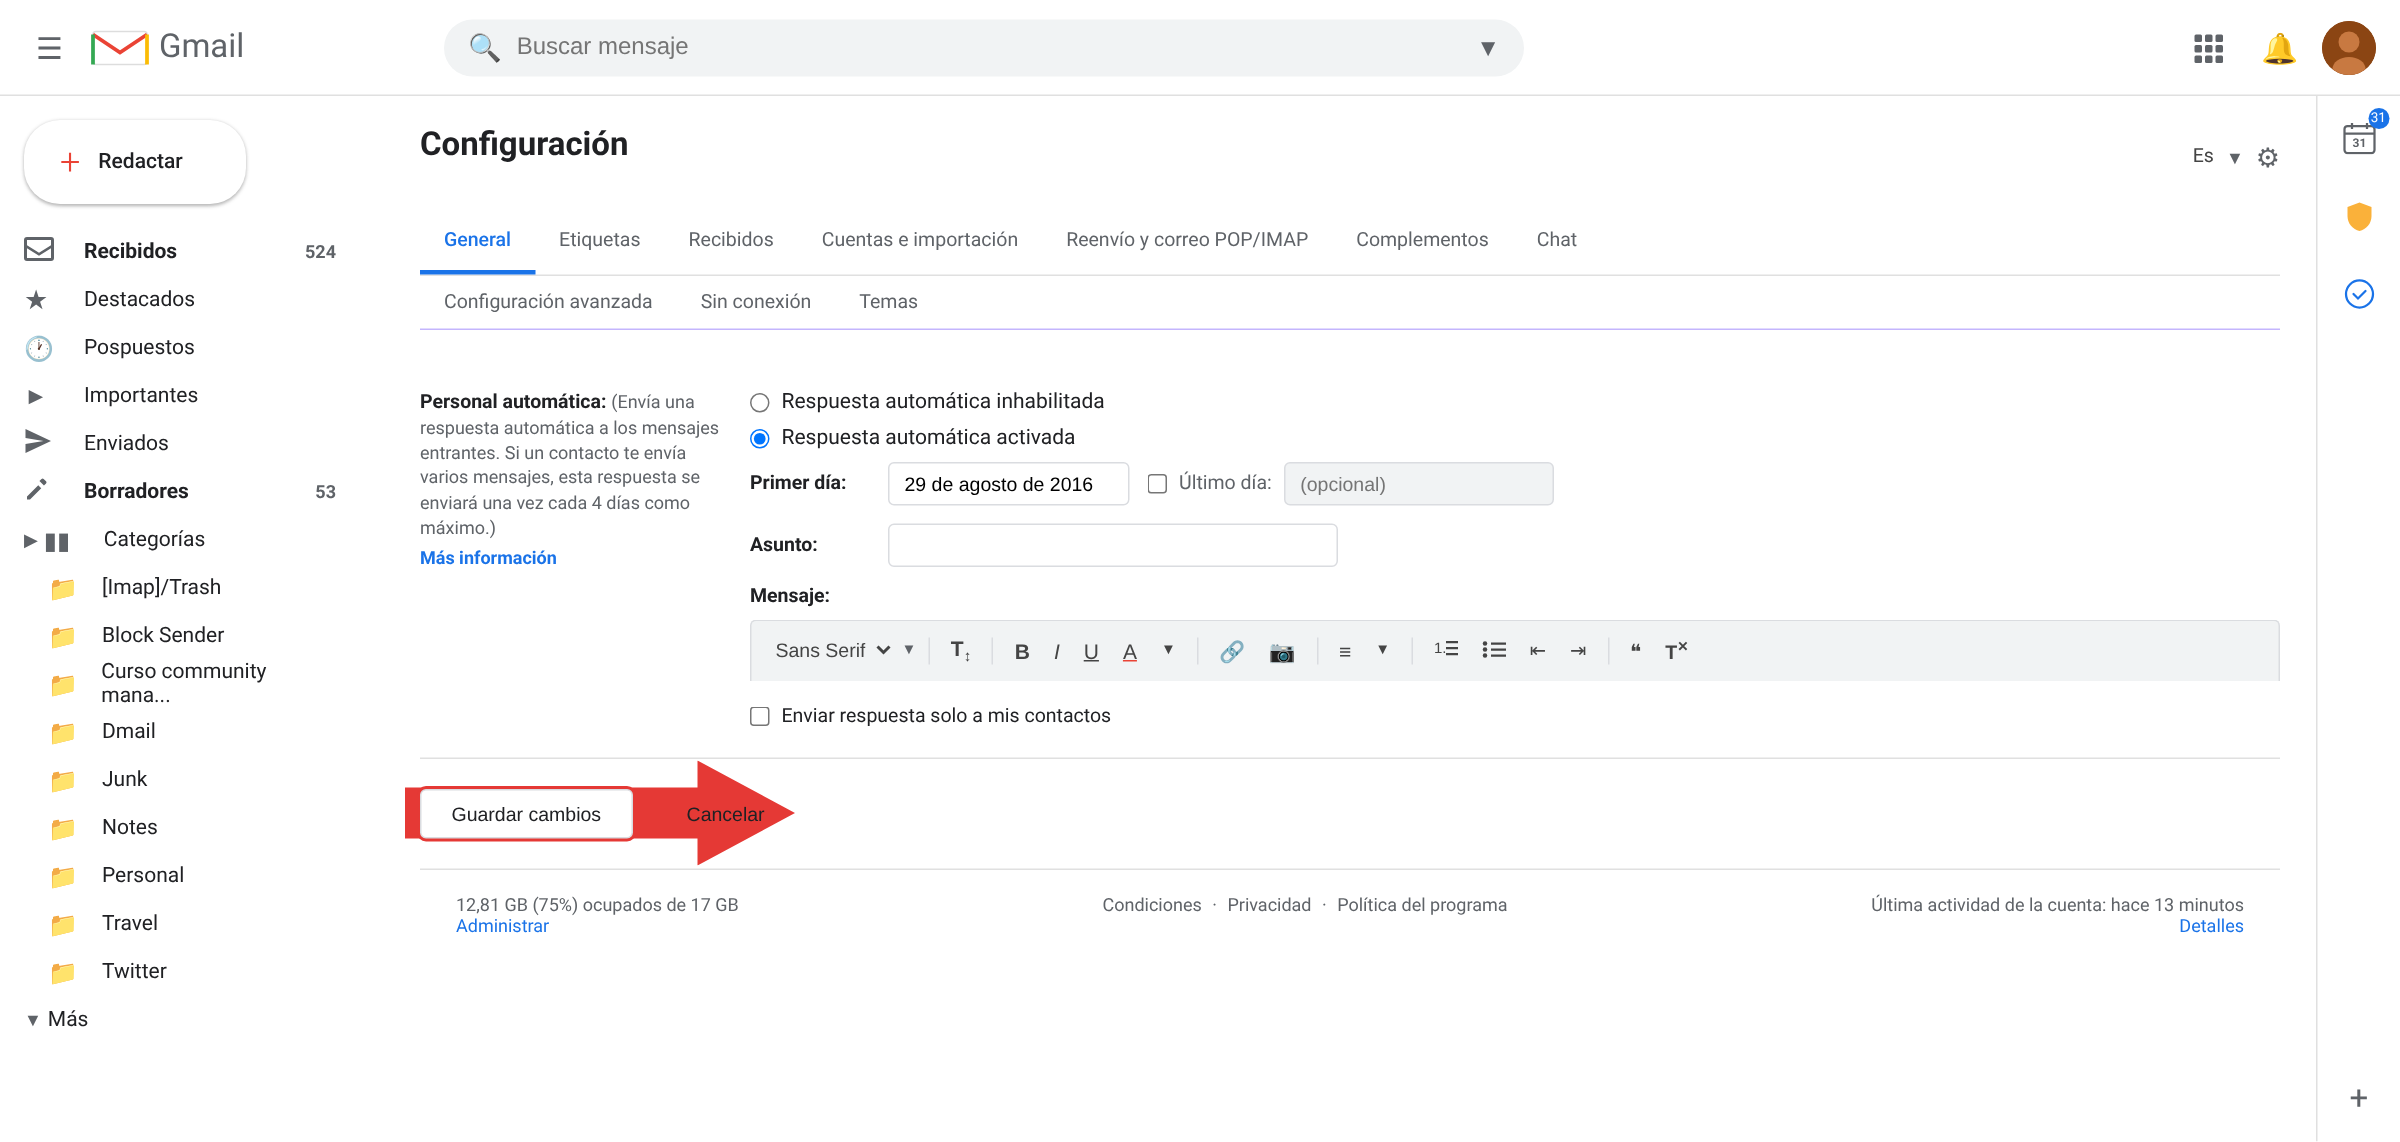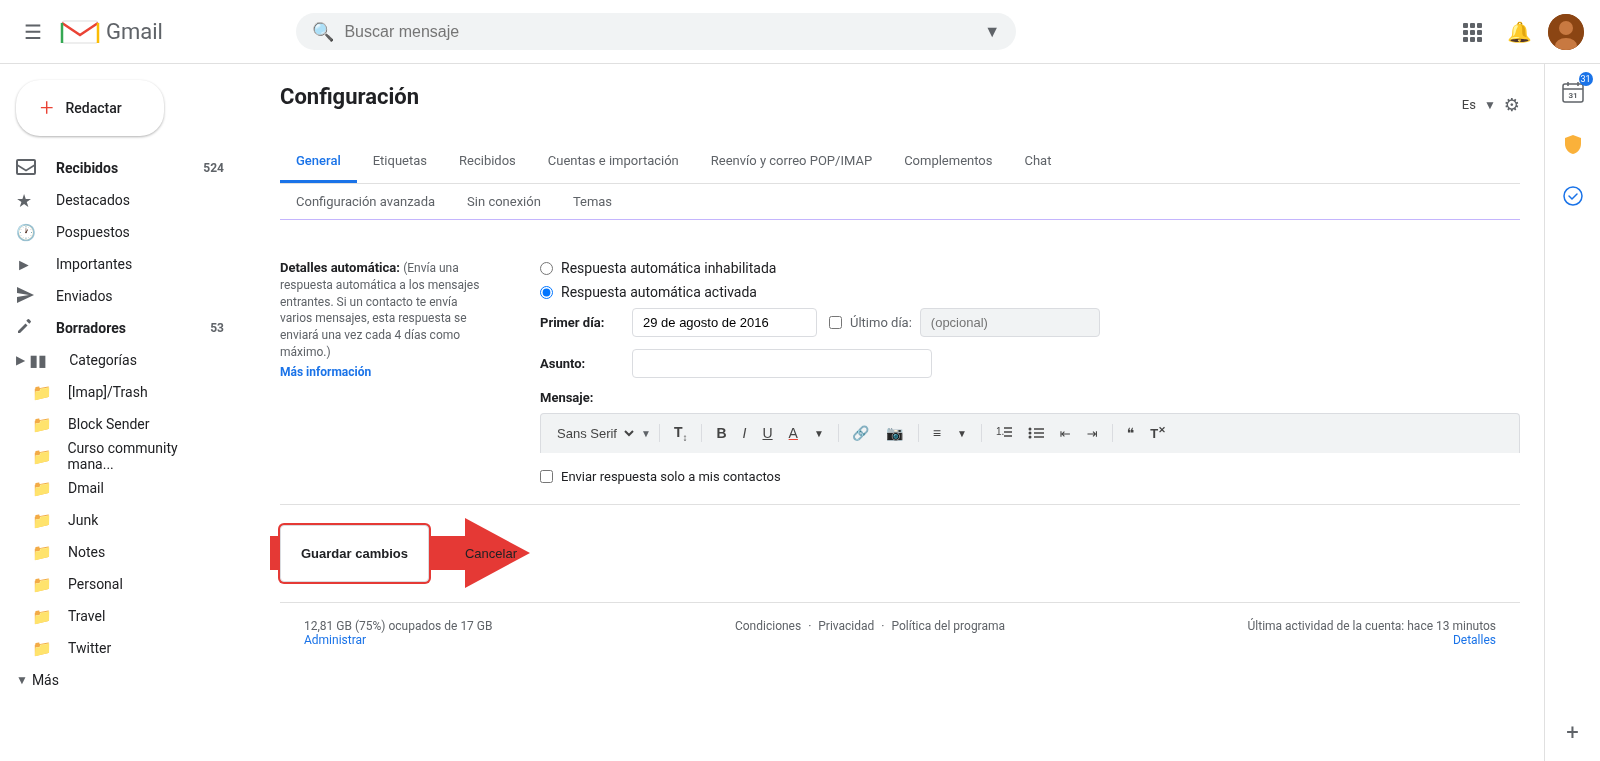--- a/index.html
+++ b/index.html
@@ -48,21 +48,21 @@
     .tab { padding: 12px 16px; font-size: 13px; color: #5f6368; cursor: pointer; border-bottom: 3px solid transparent; white-space: nowrap; }
     .tab.active { color: #1a73e8; border-bottom: 3px solid #1a73e8; font-weight: 500; }
     .sub-tabs-row { display: flex; align-items: center; border-bottom: 1px solid #c4b5fd; margin-bottom: 20px; }
     .sub-tab { padding: 10px 16px; font-size: 13px; color: #5f6368; cursor: pointer; }
 
     
     .settings-section { display: flex; padding: 20px 0; border-bottom: 1px solid #e0e0e0; }
     .settings-label { width: 220px; min-width: 220px; font-size: 13px; font-weight: 700; color: #202124; padding-right: 16px; }
     .settings-label-sub { font-size: 12px; font-weight: 400; color: #5f6368; margin-top: 4px; line-height: 1.4; }
     .settings-label-link { color: #1a73e8; cursor: pointer; font-size: 12px; display: block; margin-top: 4px; }
-    .settings-control { flex: 1; margin-left: 40px; }
+    .settings-control { flex: 1; }
     .radio-option { display: flex; align-items: center; gap: 8px; margin-bottom: 8px; font-size: 14px; cursor: pointer; }
     .radio-option input { cursor: pointer; }
     .field-row { display: flex; align-items: center; gap: 12px; margin-bottom: 12px; margin-top: 4px; }
     .field-label { font-size: 13px; font-weight: 700; min-width: 80px; }
     .field-input { border: 1px solid #dadce0; border-radius: 4px; padding: 6px 10px; font-size: 13px; outline: none; }
     .last-day-label { font-size: 13px; color: #5f6368; display: flex; align-items: center; gap: 8px; }
     .last-day-input { border: 1px solid #dadce0; border-radius: 4px; padding: 6px 10px; font-size: 13px; background: #f1f3f4; color: #5f6368; width: 180px; }
     .asunto-input { width: 300px; }
     .message-label { font-size: 13px; font-weight: 700; margin-bottom: 8px; }
 
@@ -76,21 +76,21 @@
     .editor-area { border: 1px solid #dadce0; border-top: none; border-radius: 0 0 4px 4px; min-height: 120px; }
     .editor-texto-link { color: #1a73e8; font-size: 13px; padding: 6px 10px; cursor: pointer; display: block; border-bottom: 1px solid #e0e0e0; }
     .editor-content { min-height: 100px; padding: 8px 10px; }
 
     
     .checkbox-row { display: flex; align-items: center; gap: 8px; font-size: 13px; margin-top: 16px; }
     .checkbox-row input { cursor: pointer; }
 
     
     .action-row { display: flex; align-items: center; gap: 16px; padding: 20px 0; position: relative; }
-    .btn-save { background: #fff; border: 1px solid #dadce0; color: #202124; font-size: 13px; padding: 20px 20px; border-radius: 4px; cursor: pointer; font-weight: 700; }
+    .btn-save { background: #fff; border: 1px solid #dadce0; color: #202124; font-size: 13px; padding: 8px 20px; border-radius: 4px; cursor: pointer; font-weight: 400; }
     .btn-cancel { background: transparent; border: none; color: #202124; font-size: 13px; padding: 8px 20px; cursor: pointer; }
 
     
     .footer { padding: 16px 24px; font-size: 12px; color: #5f6368; border-top: 1px solid #e0e0e0; display: flex; justify-content: space-between; }
 
     
     .right-sidebar { width: 56px; display: flex; flex-direction: column; align-items: center; padding: 8px 0; border-left: 1px solid #e0e0e0; gap: 4px; }
     .right-icon { width: 40px; height: 40px; border-radius: 50%; display: flex; align-items: center; justify-content: center; cursor: pointer; font-size: 18px; color: #5f6368; }
     .right-icon-badge { position: relative; }
     .badge-num { position: absolute; top: 0; right: 0; background: #1a73e8; color: #fff; font-size: 9px; width: 14px; height: 14px; border-radius: 50%; display: flex; align-items: center; justify-content: center; }
@@ -266,37 +266,37 @@
     </div>
 
     <div class="sub-tabs-row">
       <div class="sub-tab">Configuración avanzada</div>
       <div class="sub-tab">Sin conexión</div>
       <div class="sub-tab">Temas</div>
     </div>
 
     <div class="settings-section">
       <div class="settings-label">
-        <span>Detalles automática:</span>
+        <span>Personal automática:</span>
         <span class="settings-label-sub">(Envía una respuesta automática a los mensajes entrantes. Si un contacto te envía varios mensajes, esta respuesta se enviará una vez cada 4 días como máximo.)</span>
         <a class="settings-label-link">Más información</a>
       </div>
       <div class="settings-control">
         <div class="radio-option">
           <input type="radio" name="auto_reply" id="ar_disabled" style="">
           <label for="ar_disabled">Respuesta automática inhabilitada</label>
         </div>
         <div class="radio-option">
           <input type="radio" name="auto_reply" id="ar_enabled" checked="" style="">
           <label for="ar_enabled">Respuesta automática activada</label>
         </div>
 
         <div class="field-row">
           <span class="field-label">Primer día:</span>
-          <input class="field-input" type="text" style="width: 185px;" value="29 de agosto de 2016">
+          <input class="field-input" type="text" style="width: 161px;" value="29 de agosto de 2016">
           <span class="last-day-label">
             <input type="checkbox" style="">
             <span>Último día:</span>
             <input class="last-day-input" type="text" placeholder="(opcional)" style="">
           </span>
         </div>
 
         <div class="field-row">
           <span class="field-label">Asunto:</span>
           <input class="field-input asunto-input" type="text" style="">

